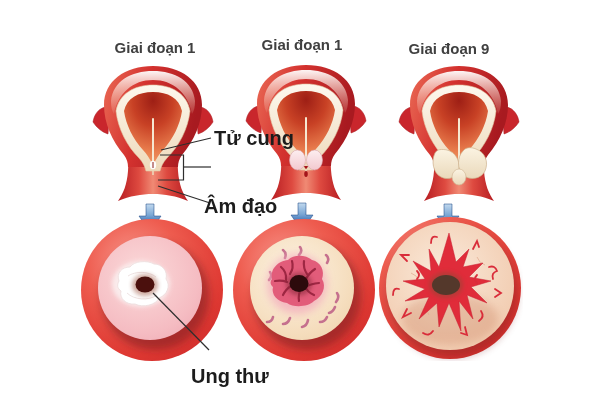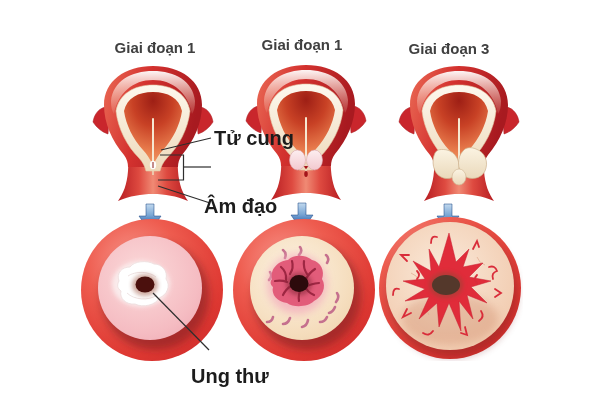--- a/index.html
+++ b/index.html
@@ -103,21 +103,21 @@
         <path d="M 25,50 C 28,33 43,24 62,24 C 81,24 96,33 99,50 C 97,68 88,85 76,97 C 72,101 70,106 69,110 L 55,110 C 54,106 52,101 48,97 C 36,85 27,68 25,50 Z" fill="url(#gLin)" stroke="#e2c9a6" stroke-width="0.6"></path>
         <path d="M 33,50 C 36,37 47,31 62,31 C 77,31 88,37 91,50 C 89,64 82,78 72,89 C 68,93 65,98 63,103 L 62,104 L 61,103 C 59,98 56,93 52,89 C 42,78 35,64 33,50 Z" fill="url(#gCav)"></path>
         <path d="M 62,58 L 62,102" stroke="#f6e8d2" stroke-width="2" stroke-linecap="round" fill="none"></path>
         <path d="M 62,102 L 62,114" stroke="#edd6ba" stroke-width="1.6" fill="none"></path>
       </g>
     </defs>
   </svg>
 
   <div class="title" style="left:155px; top:39px">Giai đoạn 1</div>
   <div class="title" style="left:302px; top:36px">Giai đoạn 1</div>
-  <div class="title" style="left:449px; top:40px">Giai đoạn 3</div>
+  <div class="title" style="left:449px; top:40px">Giai đoạn 9</div>
 
   <svg class="abs" style="left:91px; top:61px" width="124" height="145" viewBox="0 0 124 145">
     <use href="#uterusBase"></use>
     <ellipse cx="62" cy="104" rx="3.2" ry="4.2" fill="#ffffff" opacity="0.95"></ellipse>
     <path d="M 62,101 L 62,107" stroke="#8c1d1d" stroke-width="1" fill="none"></path>
   </svg>
 
   <svg class="abs" style="left:244px; top:60px" width="124" height="145" viewBox="0 0 124 145">
     <use href="#uterusBase"></use>
     <ellipse cx="53.5" cy="100" rx="8" ry="10" fill="url(#gBump)" stroke="#daa4ac" stroke-width="0.6"></ellipse>

